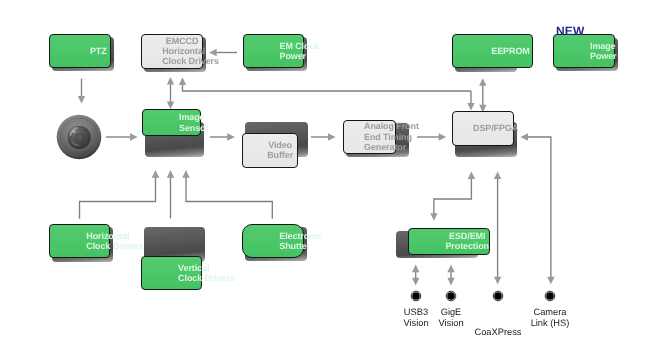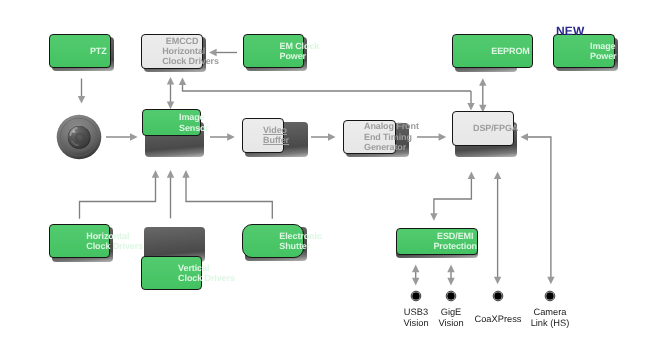--- a/index.html
+++ b/index.html
@@ -150,44 +150,44 @@
 Power</span></div>
       <div class="shadow" style="left: 455px; top: 37.2px; width: 61.6px; height: 34.4px;"></div>
       <div class="box green" style="left: 452px; top: 34px; width: 81px; height: 34.4px;"><span class="lbl">EEPROM</span></div>
       <div class="shadow" style="left: 556px; top: 37.5px; width: 61.5px; height: 33.8px;"></div>
       <div class="box green" style="left: 553px; top: 34.3px; width: 61.5px; height: 33.8px;"><span class="lbl">Image
 Power</span></div>
       <div class="shadow" style="left: 145px; top: 122.2px; width: 59px; height: 34.5px;"></div>
       <div class="box green" style="left: 142px; top: 109px; width: 59px; height: 27px;"><span class="lbl">Image
 Sensor</span></div>
       <div class="shadow" style="left: 245.1px; top: 122.3px; width: 62.5px; height: 34.8px;"></div>
-      <div class="box grey" style="left: 242.1px; top: 118px; width: 42px; height: 34.8px; text-decoration: underline;"><span class="lbl">Video
+      <div class="box grey" style="left: 242.1px; top: 133px; width: 56px; height: 34.8px;"><span class="lbl">Video
 Buffer</span></div>
       <div class="shadow" style="left: 346px; top: 123px; width: 62.9px; height: 33.9px;"></div>
       <div class="box grey" style="left: 343px; top: 119.8px; width: 53px; height: 33.9px;"><span class="lbl">Analog Front
 End Timing
 Generator</span></div>
       <div class="shadow" style="left: 455px; top: 122.2px; width: 61.5px; height: 34.5px;"></div>
       <div class="box grey" style="left: 452px; top: 111px; width: 61.5px; height: 34.5px;"><span class="lbl">DSP/FPGA</span></div>
       <div class="shadow" style="left: 52.3px; top: 227.3px; width: 61px; height: 34.3px;"></div>
       <div class="box green" style="left: 49.3px; top: 224.1px; width: 61px; height: 34.3px;"><span class="lbl">Horizontal
 Clock Drivers</span></div>
       <div class="shadow" style="left: 144.1px; top: 227.3px; width: 60.9px; height: 34.4px;"></div>
       <div class="box green" style="left: 141.1px; top: 224.1px; width: 60.9px; height: 34.4px; margin-top: 32px;"><span class="lbl">Vertical
 Clock Drivers</span></div>
       <div class="shadow" style="left: 245.3px; top: 227.3px; width: 61.4px; height: 34.2px;"></div>
       <div class="box green" style="left: 242.3px; top: 224.1px; width: 61.4px; height: 34.2px; border-radius: 10px;"><span class="lbl">Electronic
 Shutter</span></div>
       <div class="shadow" style="left: 395.7px; top: 231px; width: 82.4px; height: 27.4px;"></div>
-      <div class="box green" style="left: 396px; top: 227.8px; width: 82.4px; height: 27.4px;"><span class="lbl">ESD/EMI
+      <div class="box green" style="left: 408px; top: 227.8px; width: 82.4px; height: 27.4px;"><span class="lbl">ESD/EMI
 Protection</span></div>
       <div class="newtag" style="left: 556px; top: 24px;">NEW</div>
     </div>
   <div id="label-layer">
       <div class="connlab" style="left: 356px; top: 307.3px; width: 120px; height: 22px; display: flex; align-items: center; justify-content: center;">USB3
 Vision</div>
       <div class="connlab" style="left: 391px; top: 307.3px; width: 120px; height: 22px; display: flex; align-items: center; justify-content: center;">GigE
 Vision</div>
-      <div class="connlab" style="left: 438px; top: 309px; width: 120px; height: 22px; display: flex; align-items: center; justify-content: center;">CoaXPress</div>
+      <div class="connlab" style="left: 438px; top: 322px; width: 120px; height: 22px; display: flex; align-items: center; justify-content: center;">CoaXPress</div>
       <div class="connlab" style="left: 490px; top: 307.3px; width: 120px; height: 22px; display: flex; align-items: center; justify-content: center;">Camera
 Link (HS)</div>
     </div>
 </div>
 
 </body></html>

